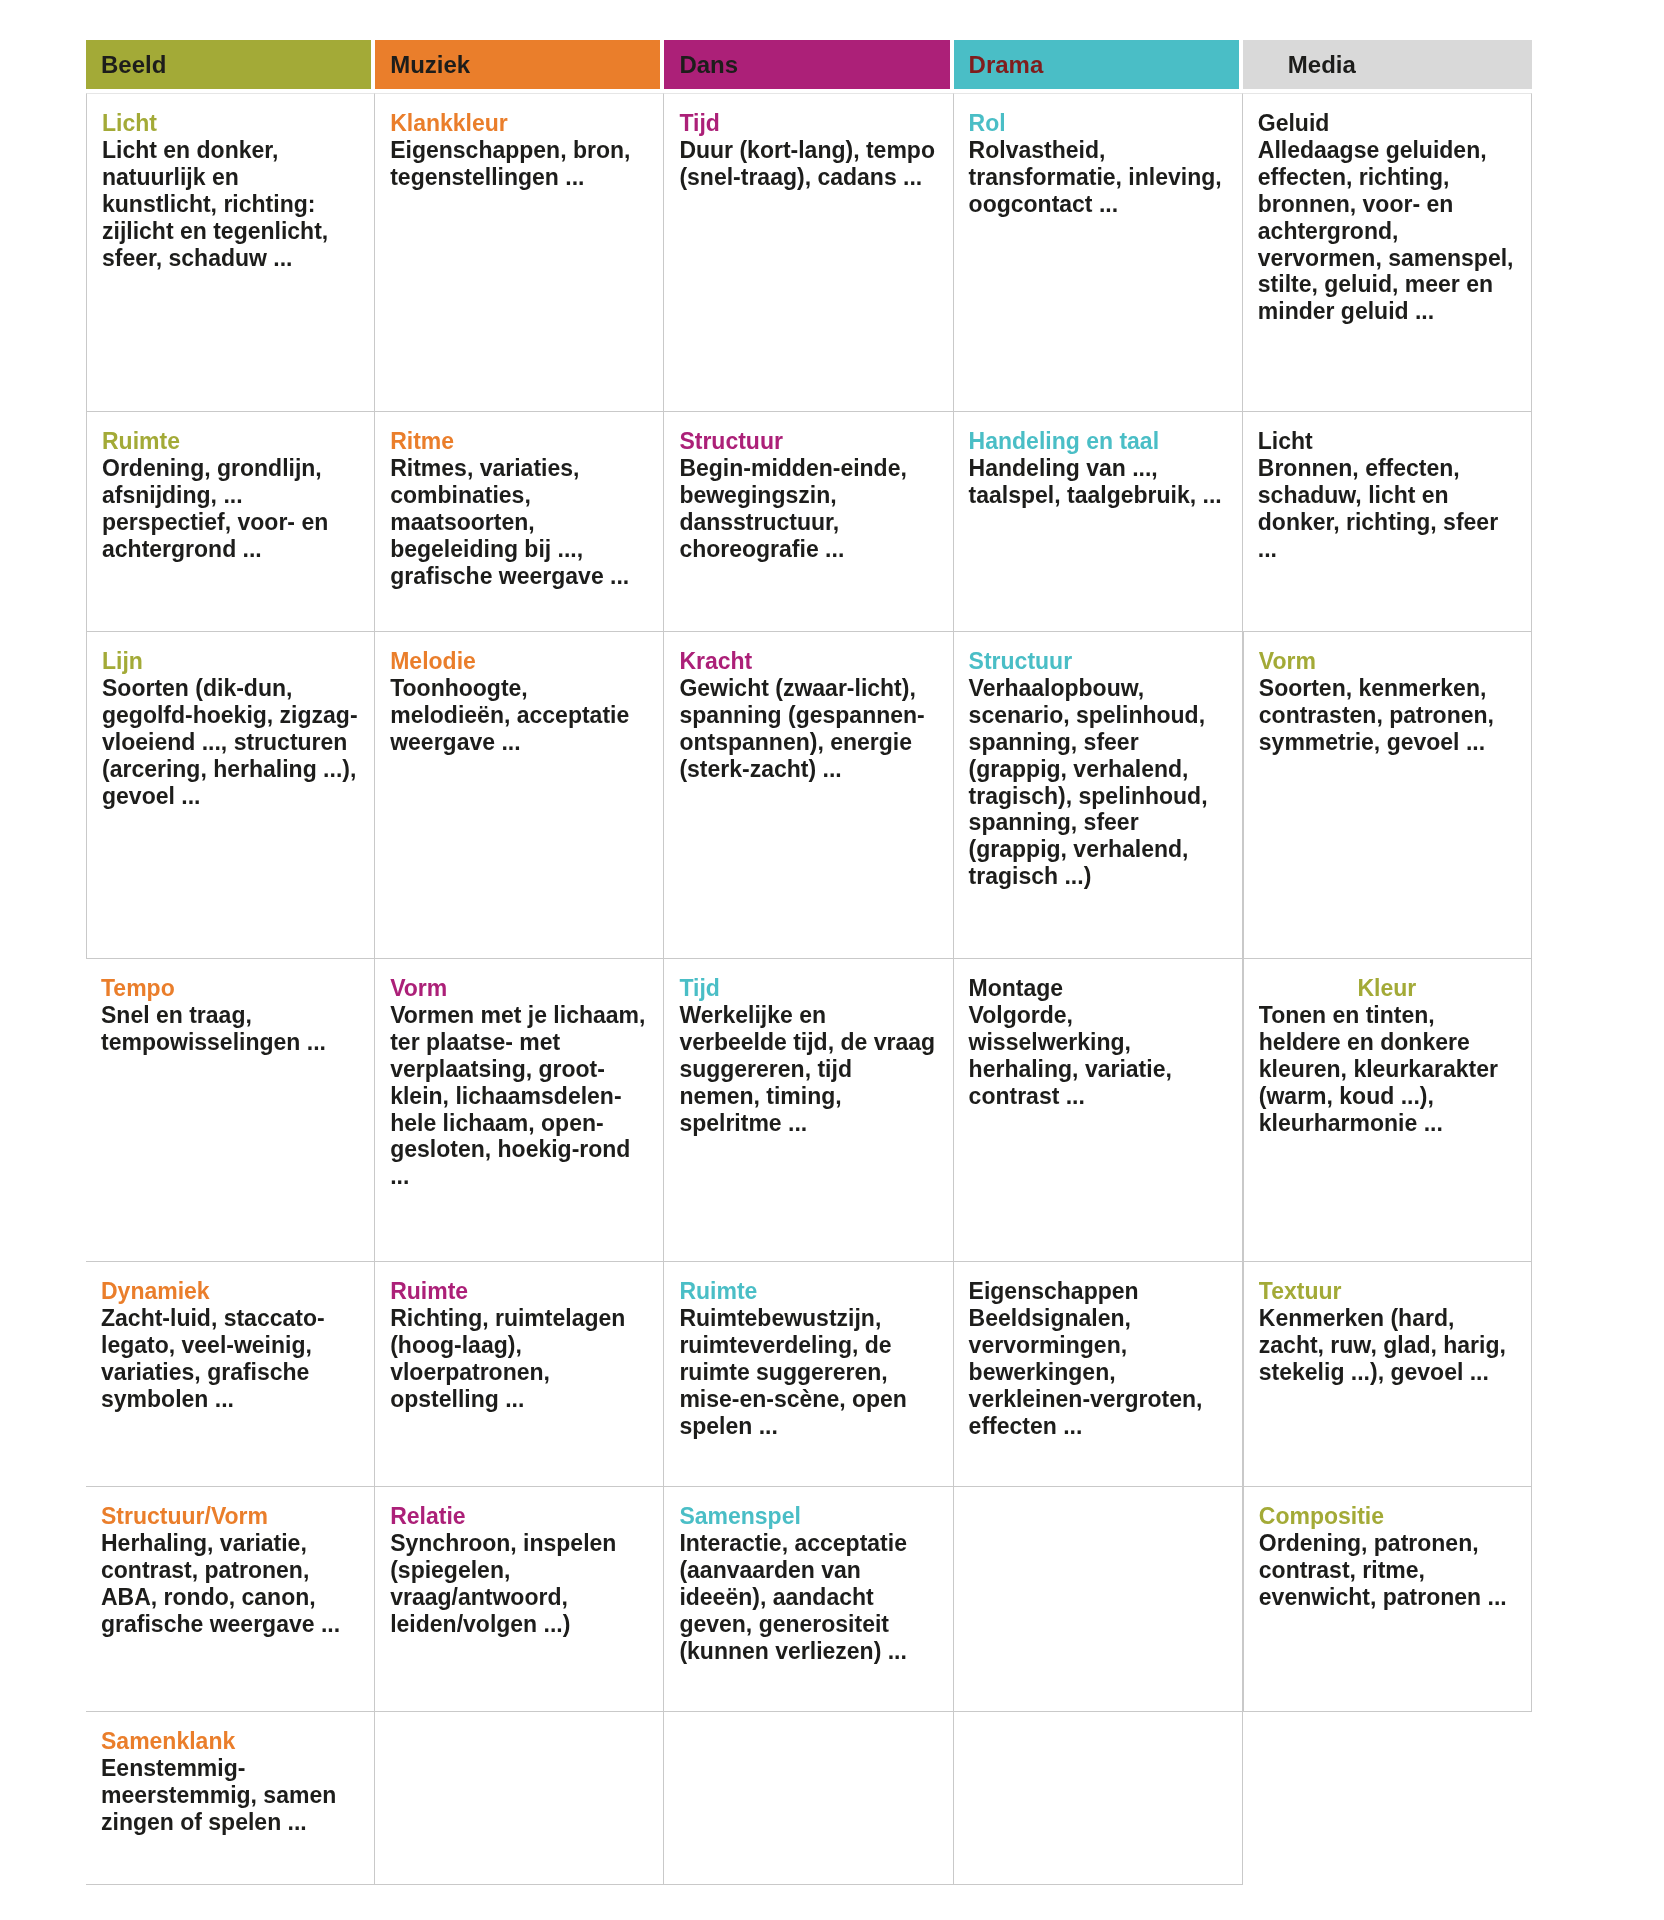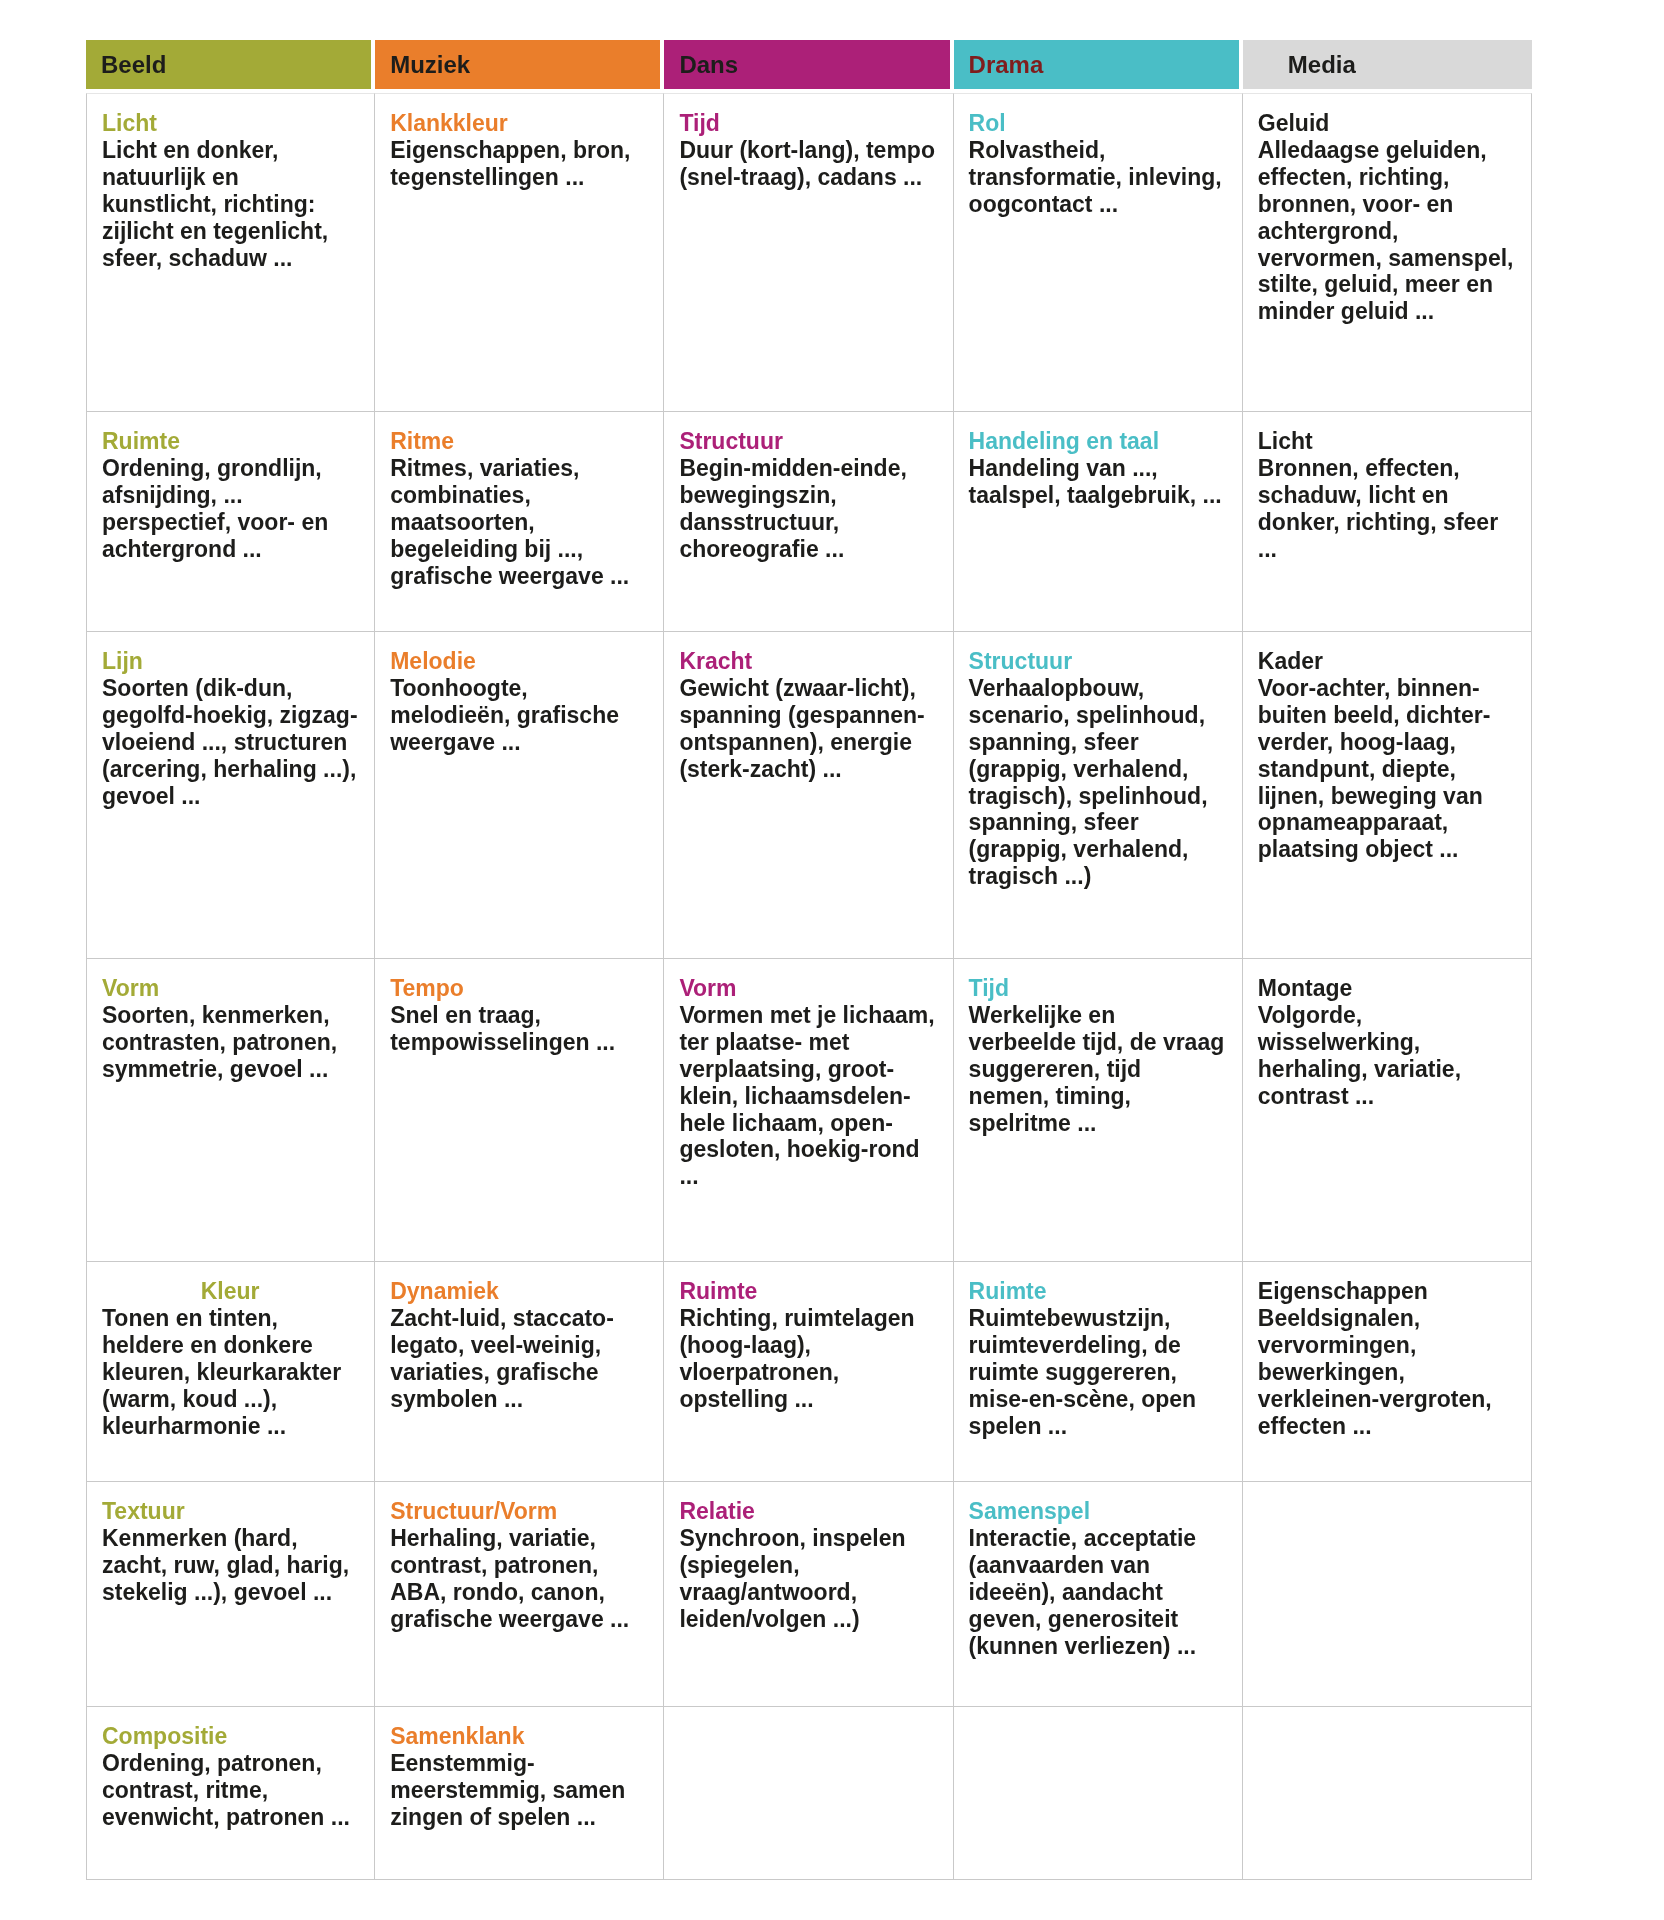--- a/index.html
+++ b/index.html
@@ -128,33 +128,29 @@
       <div class="cell row-1">
         <div class="cell-heading" style="color: rgb(29, 29, 27);">Licht</div>
         <div class="cell-body">Bronnen, effecten, schaduw, licht en donker, richting, sfeer ...</div>
       </div>
       <div class="cell row-2 first-col">
         <div class="cell-heading" style="color: rgb(163, 170, 55);">Lijn</div>
         <div class="cell-body">Soorten (dik-dun, gegolfd-hoekig, zigzag-vloeiend ..., structuren (arcering, herhaling ...), gevoel ...</div>
       </div>
       <div class="cell row-2">
         <div class="cell-heading" style="color: rgb(234, 126, 43);">Melodie</div>
-        <div class="cell-body">Toonhoogte, melodieën, grafische weergave ...</div>
+        <div class="cell-body">Toonhoogte, melodieën, acceptatie weergave ...</div>
       </div>
       <div class="cell row-2">
         <div class="cell-heading" style="color: rgb(172, 32, 120);">Kracht</div>
         <div class="cell-body">Gewicht (zwaar-licht), spanning (gespannen-ontspannen), energie (sterk-zacht) ...</div>
       </div>
       <div class="cell row-2">
         <div class="cell-heading" style="color: rgb(74, 190, 198);">Structuur</div>
         <div class="cell-body">Verhaalopbouw, scenario, spelinhoud, spanning, sfeer (grappig, verhalend, tragisch), spelinhoud, spanning, sfeer (grappig, verhalend, tragisch ...)</div>
-      </div>
-      <div class="cell row-2">
-        <div class="cell-heading" style="color: rgb(29, 29, 27);">Kader</div>
-        <div class="cell-body">Voor-achter, binnen-buiten beeld, dichter-verder, hoog-laag, standpunt, diepte, lijnen, beweging van opnameapparaat, plaatsing object ...</div>
       </div>
       <div class="cell row-3 first-col">
         <div class="cell-heading" style="color: rgb(163, 170, 55);">Vorm</div>
         <div class="cell-body">Soorten, kenmerken, contrasten, patronen, symmetrie, gevoel ...</div>
       </div>
       <div class="cell row-3">
         <div class="cell-heading" style="color: rgb(234, 126, 43);">Tempo</div>
         <div class="cell-body">Snel en traag, tempowisselingen ...</div>
       </div>
       <div class="cell row-3">

